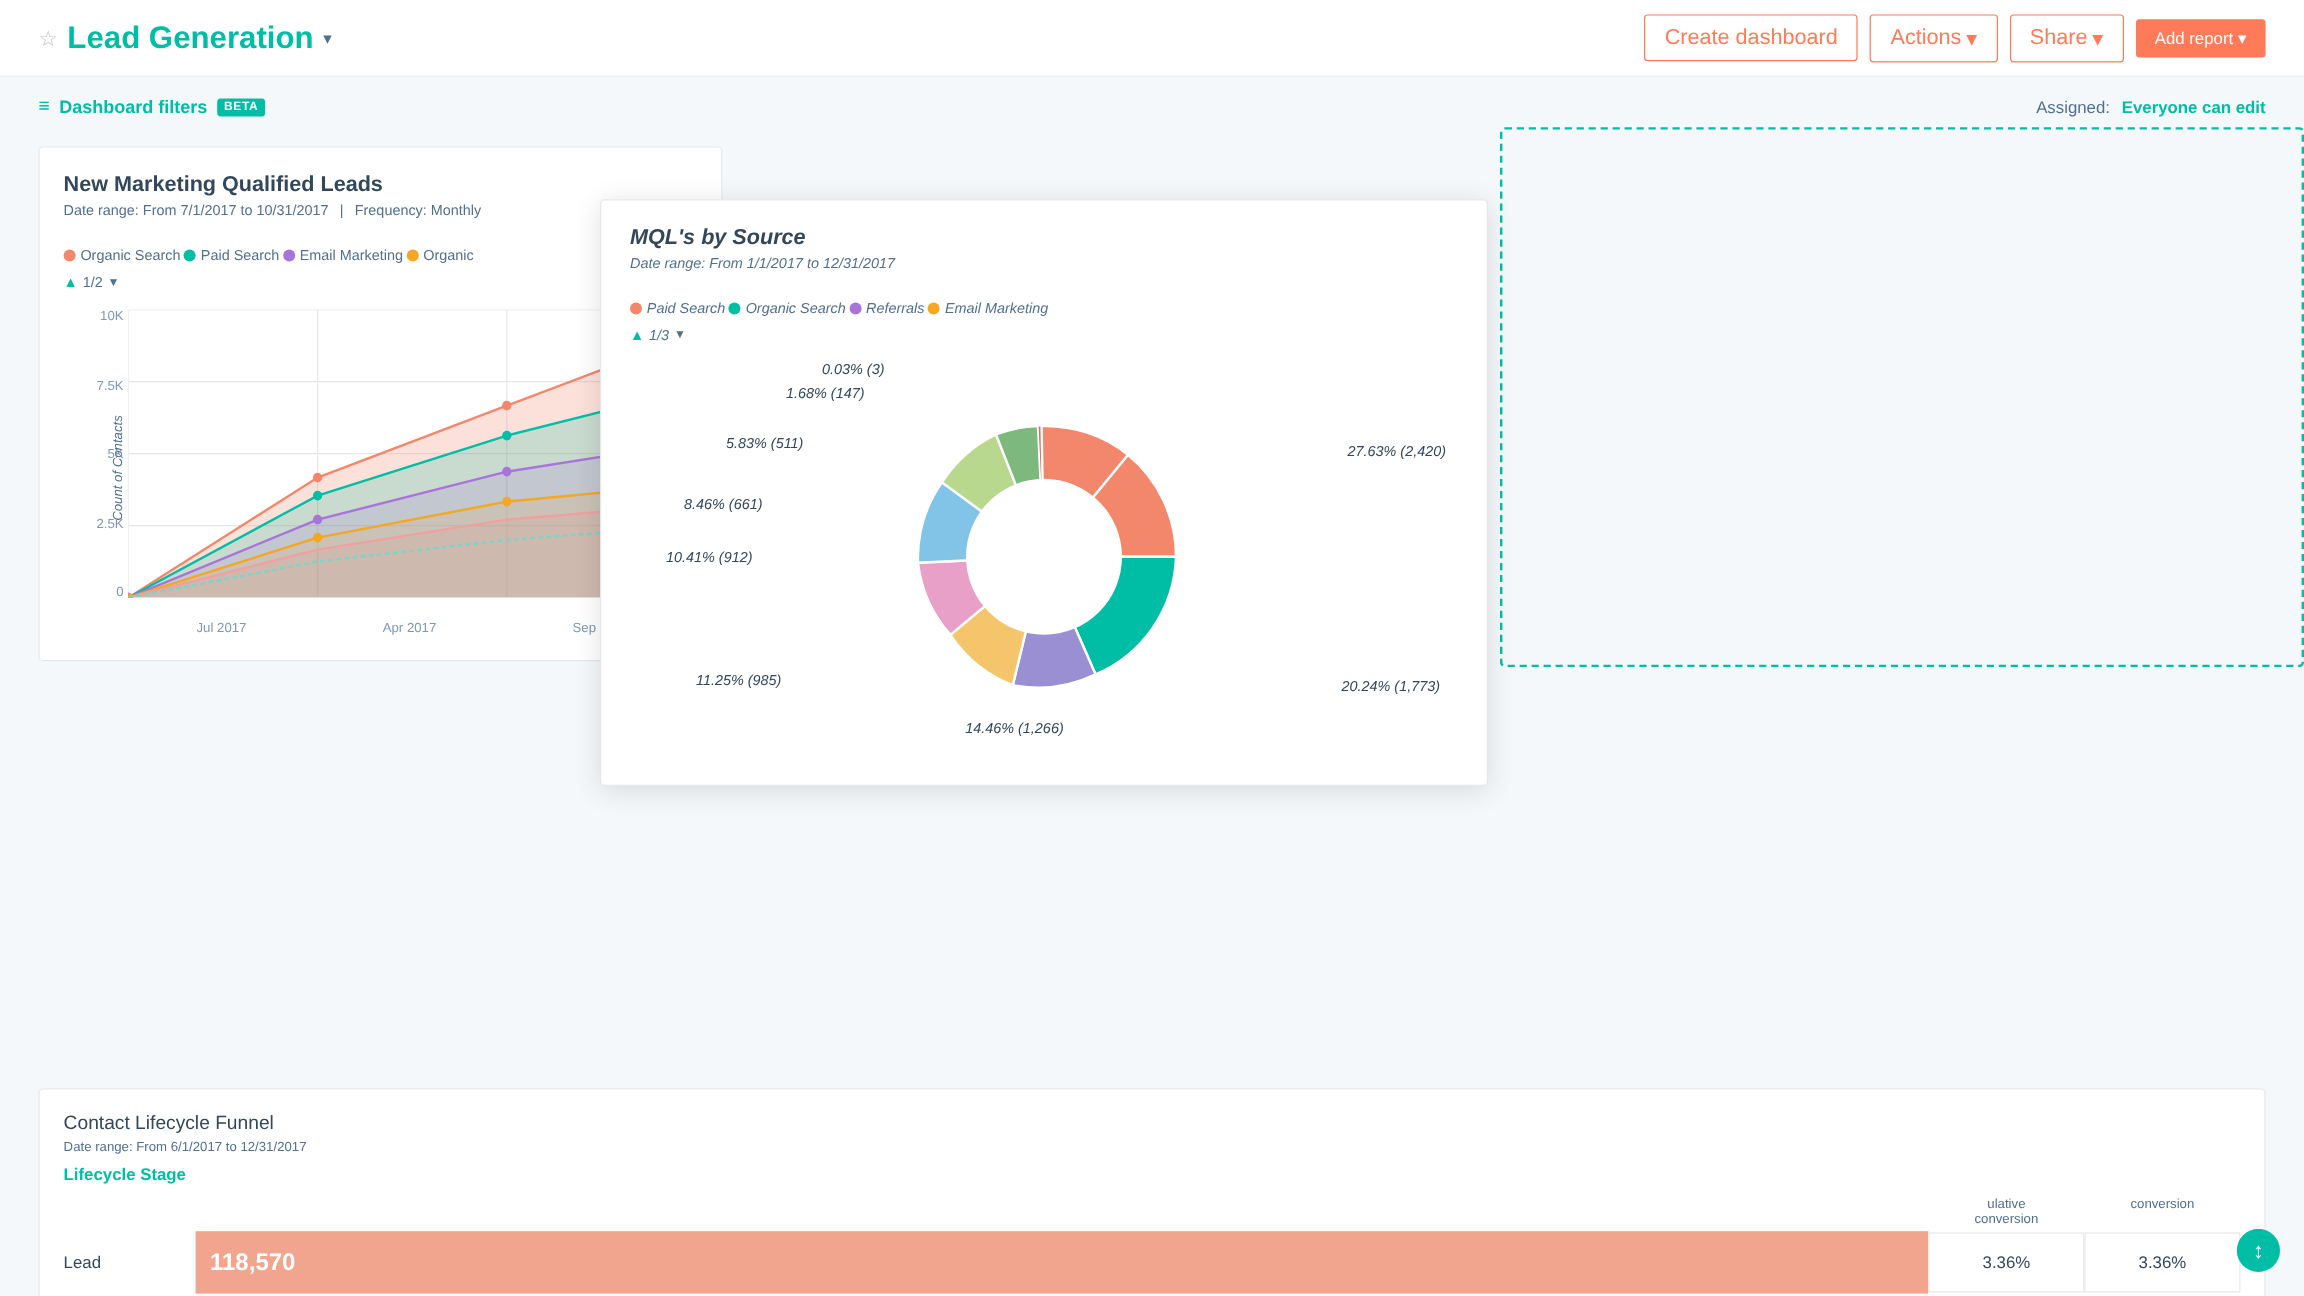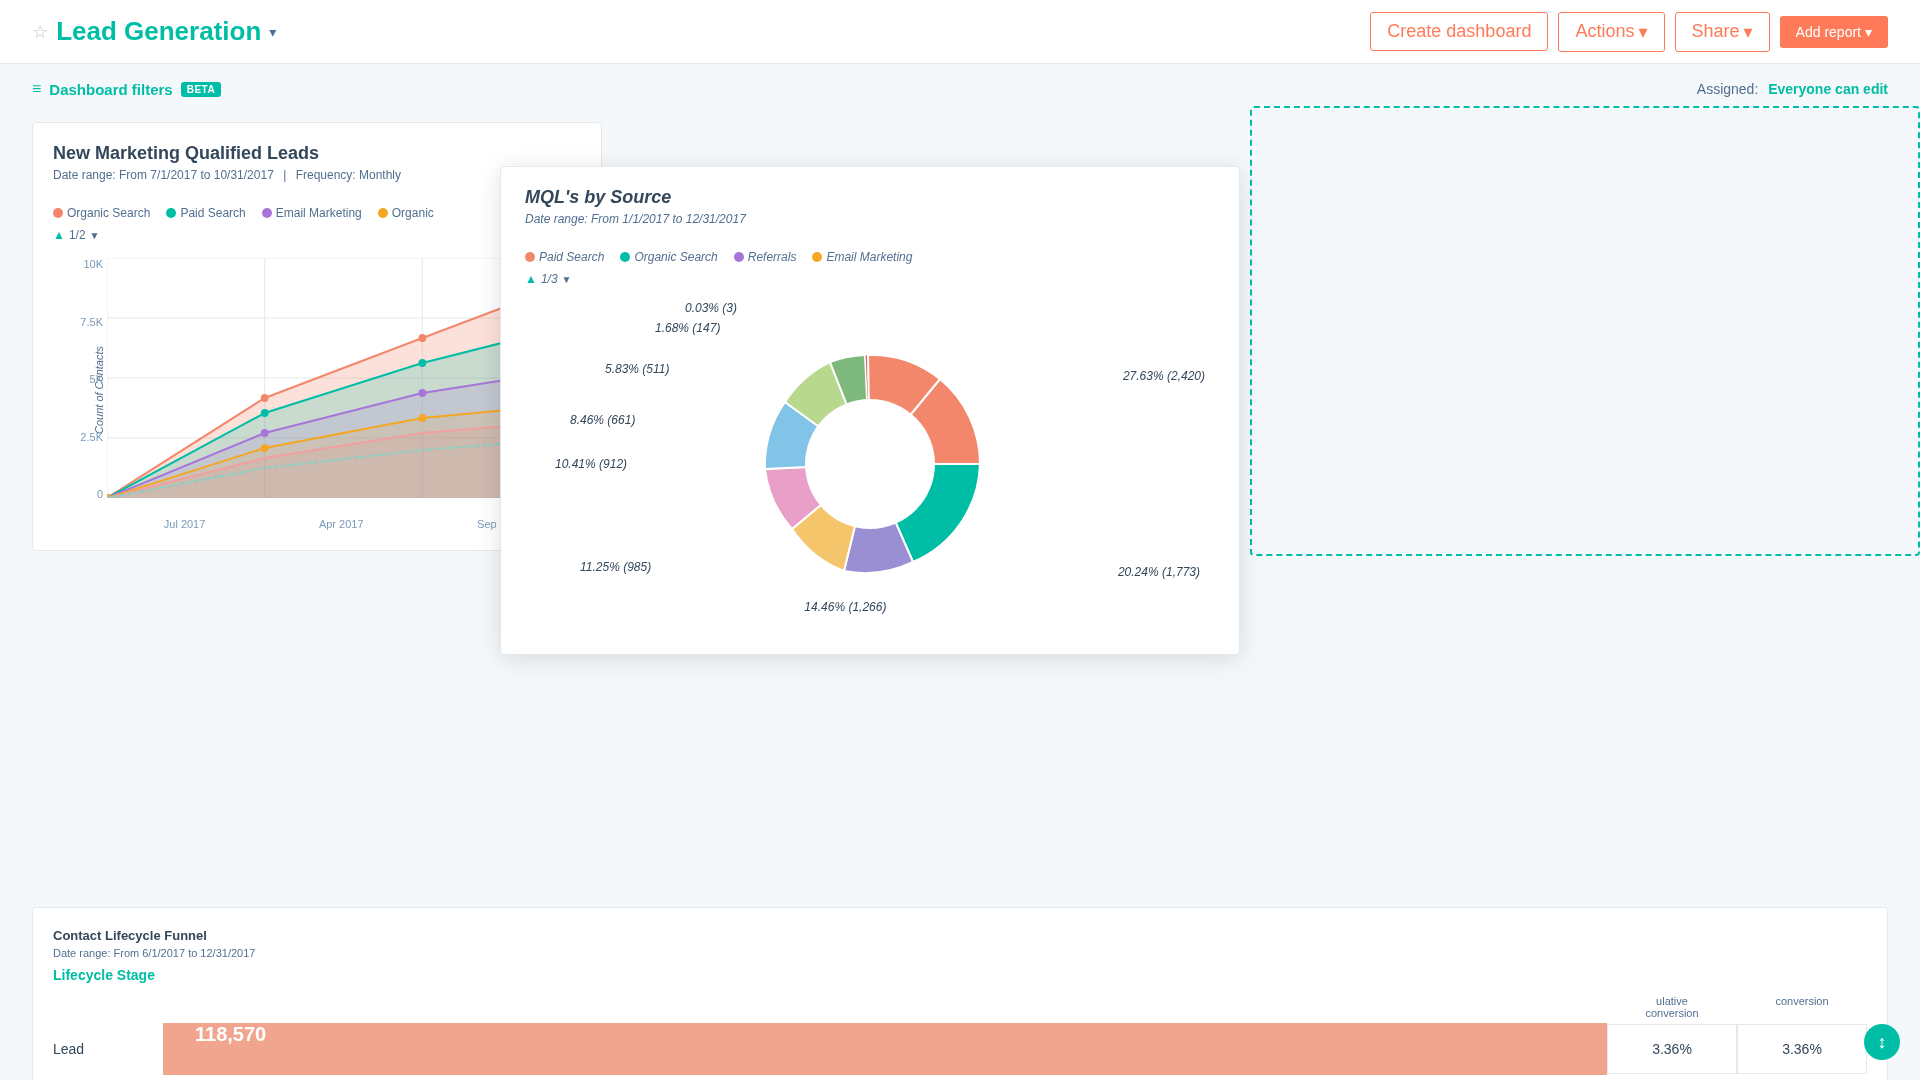--- a/index.html
+++ b/index.html
@@ -117,21 +117,21 @@
       font-size: 12px;
       color: #516f90;
       margin-bottom: 12px;
     }
     .card-date span { color: #516f90; }
     .date-sep { margin: 0 6px; color: #bcc2ca; }
     
     .legend {
       display: flex;
       flex-wrap: wrap;
-      gap: 16px;
+      gap: 3px;
       margin-bottom: 8px;
       margin-top: 24px;
     }
     .legend-item {
       display: flex;
       align-items: center;
       gap: 4px;
       font-size: 12px;
       color: #516f90;
     }
@@ -221,22 +221,22 @@
       color: #33475b;
       white-space: nowrap;
     }
     .funnel-card {
       background: #fff;
       border-radius: 4px;
       border: 1px solid #e5e8eb;
       padding: 20px;
     }
     .funnel-title {
-      font-size: 13px;
-      font-weight: 700;
+      font-size: 16px;
+      font-weight: 400;
       color: #33475b;
       margin-bottom: 4px;
     }
     .funnel-date { font-size: 11px; color: #516f90; margin-bottom: 8px; }
     .lifecycle-label { color: #00bda5; font-weight: 600; font-size: 14px; margin-bottom: 12px; }
     
     .funnel-row {
       display: flex;
       align-items: center;
       margin-bottom: 0;
@@ -244,21 +244,22 @@
     .funnel-label-cell {
       width: 110px;
       font-size: 14px;
       color: #33475b;
     }
     .funnel-bar-cell { flex: 1; }
     .funnel-bar {
       height: 52px;
       background: #f2a58e;
       display: flex;
-      padding-left: 32px;
+      align-items: center;
+      padding-left: 12px;
     }
     .funnel-bar-value {
       color: #fff;
       font-size: 20px;
       font-weight: 600;
     }
     .funnel-pct-cells {
       display: flex;
     }
     .funnel-pct {

